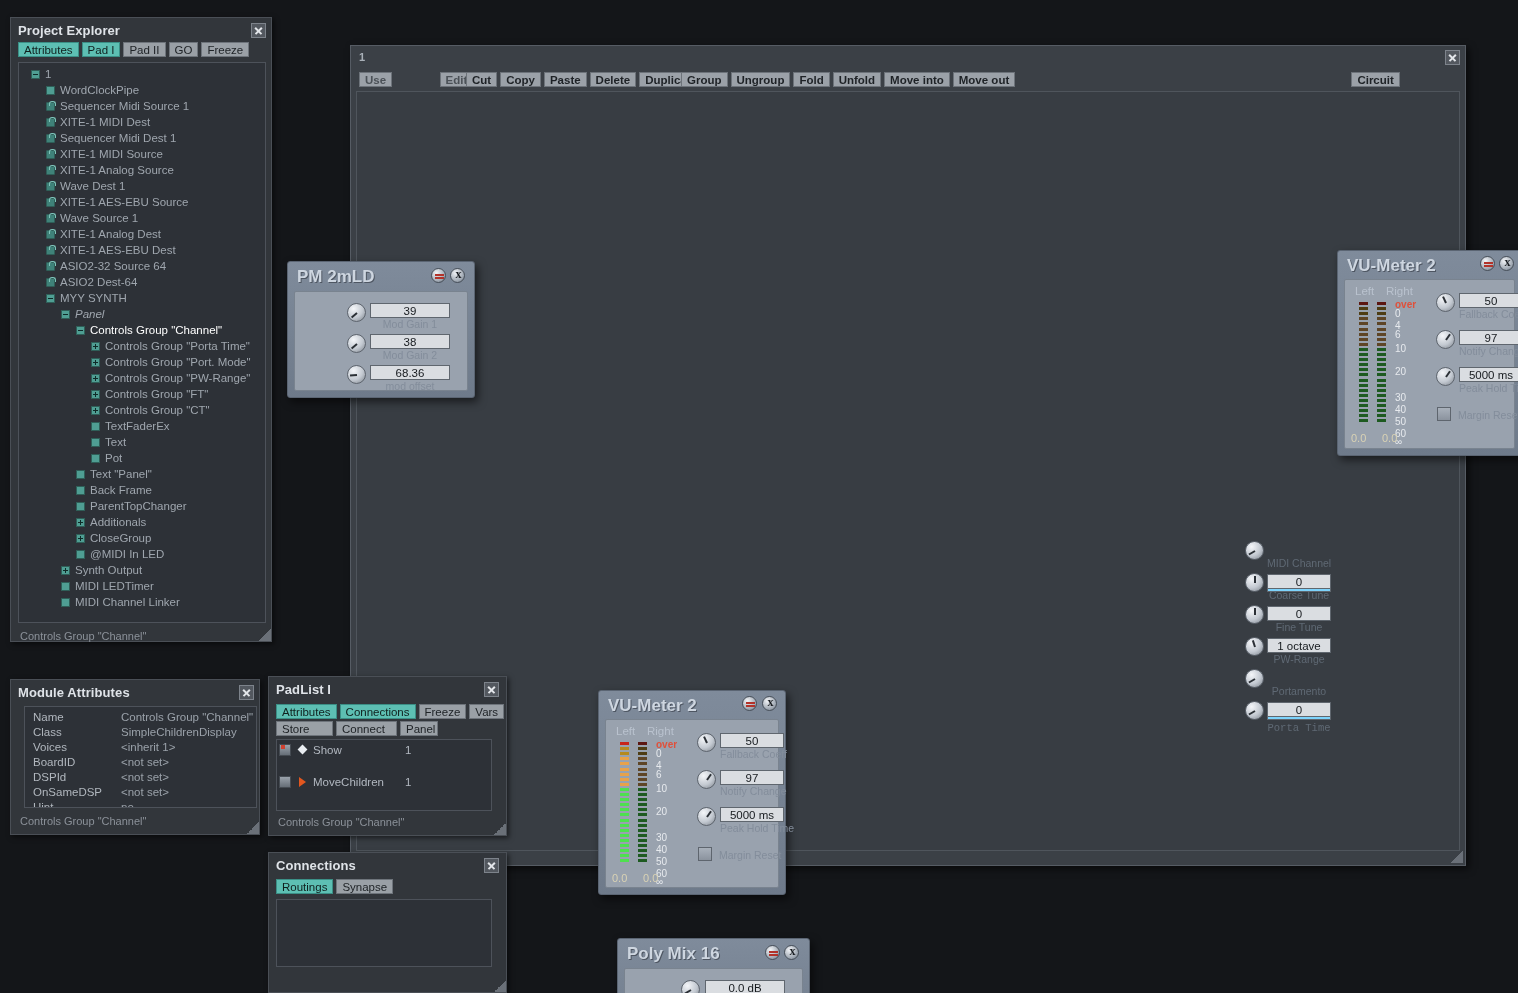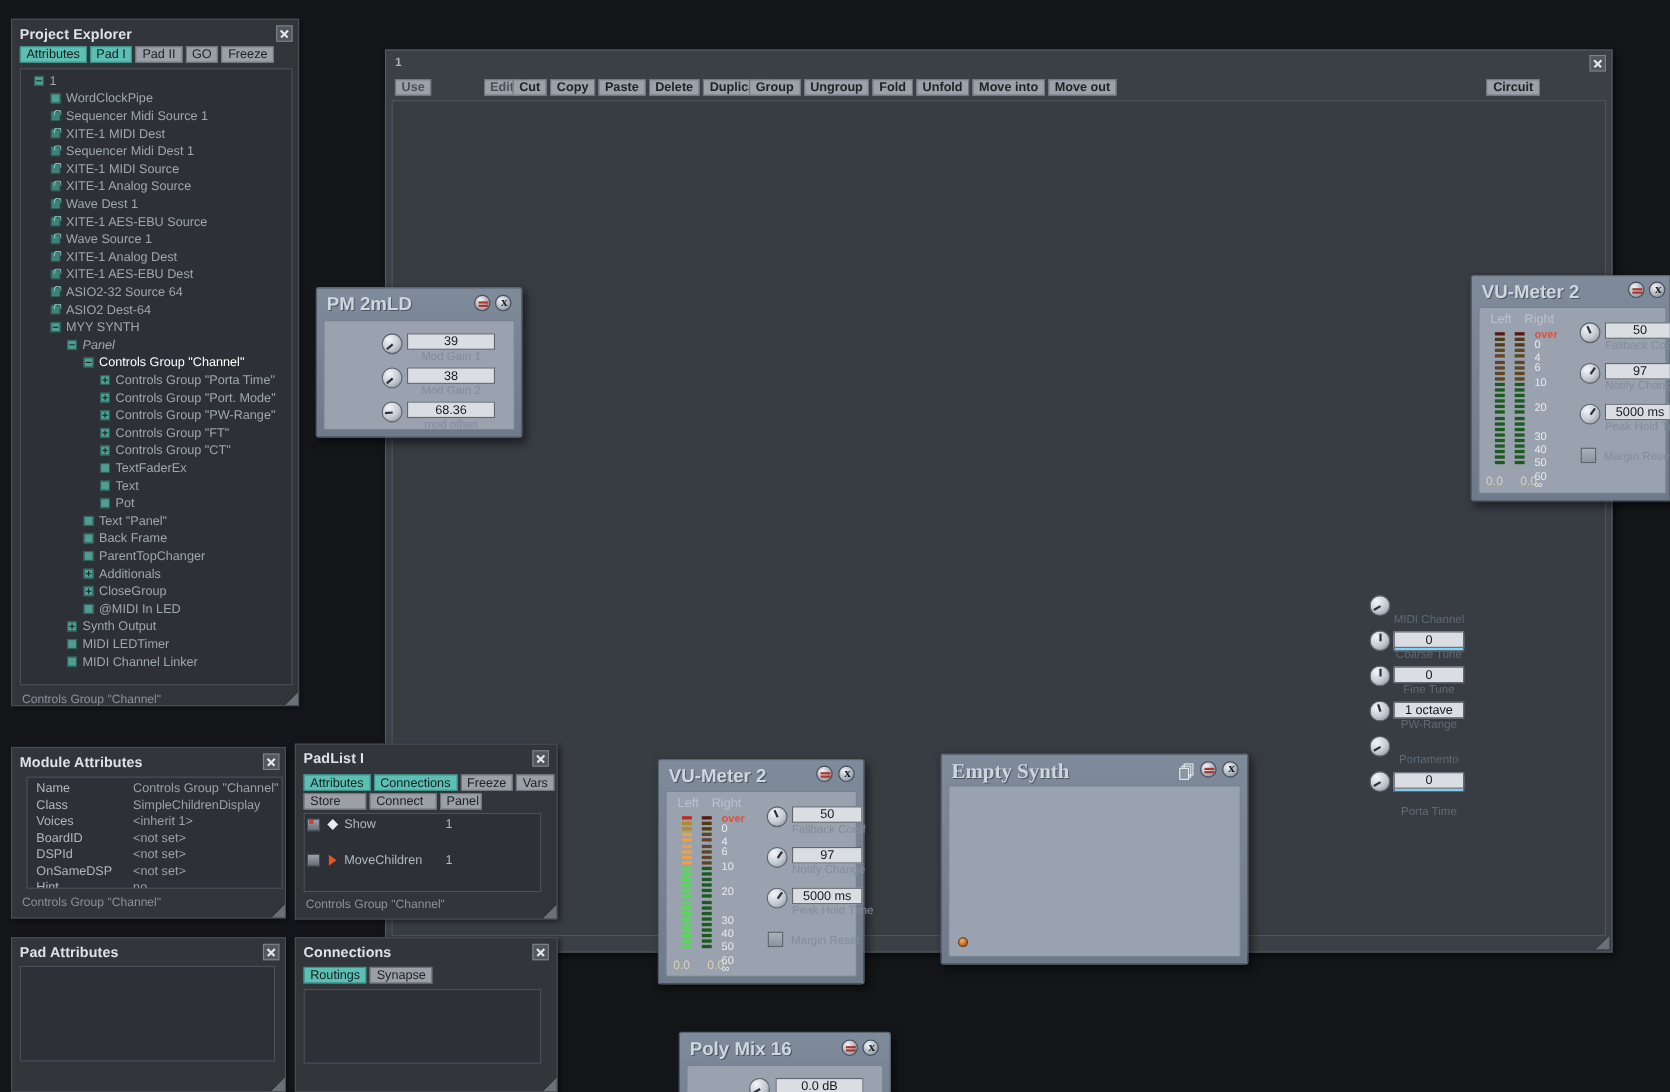--- a/index.html
+++ b/index.html
@@ -307,21 +307,21 @@
       <div class="flabel ghost" style="left: 24px; top: 115px; width: 64px;">PW-Range</div>
       <div class="knob" style="left: 2px; top: 131px;">
         <div class="ptr" style="transform: rotate(-120deg);"></div>
       </div>
       <div class="field tan" style="left: 24px; top: 132px; width: 64px;">Off</div>
       <div class="flabel ghost" style="left: 24px; top: 147px; width: 64px;">Portamento</div>
       <div class="knob" style="left: 2px; top: 163px;">
         <div class="ptr" style="transform: rotate(-120deg);"></div>
       </div>
       <div class="field" style="left: 24px; top: 164px; width: 64px;">0</div>
-      <div class="flabel ghost" style="left: 24px; top: 194px; width: 64px;">Porta Time</div>
+      <div class="flabel ghost" style="left: 24px; top: 184px; width: 64px; font-family: Liberation Mono, monospace;">Porta Time</div>
     </div>
 
   <div class="dockpanel" style="left:10px; top:17px; width:262px; height:625px;">
     <div class="dp-title">Project Explorer</div>
     <div class="closebtn" style="right:5px; top:5px;"></div>
     <div class="tabstrip" style="left:7px; top:24px;">
       <div class="tabbtn on">Attributes</div>
       <div class="tabbtn on">Pad I</div>
       <div class="tabbtn">Pad II</div>
       <div class="tabbtn">GO</div>
@@ -429,26 +429,20 @@
           <span class="padchip" style="top: 18px;"></span>
           <span class="tri" style="top: 19px;"></span>
           <span style="position: absolute; left: 36px; top: 16px;">MoveChildren</span>
           <span style="position: absolute; left: 128px; top: 16px;">1</span>
         </div>
       </div>
     <div class="statusline" style="left:9px; top:139px;">Controls Group "Channel"</div>
     <div class="grip" style="right:0px; bottom:0px;"></div>
   </div>
 
-  <div class="dockpanel" style="left:10px; top:852px; width:250px; height:141px;">
-    <div class="dp-title">Pad Attributes</div>
-    <div class="closebtn" style="right:5px; top:5px;"></div>
-    <div class="listbox" style="left:7px; top:25px; width:232px; height:87px;"></div>
-    <div class="grip" style="right:0px; bottom:0px;"></div>
-  </div>
 
   <div class="dockpanel" style="left:268px; top:852px; width:239px; height:141px;">
     <div class="dp-title">Connections</div>
     <div class="closebtn" style="right:7px; top:5px;"></div>
     <div class="tabstrip" style="left:7px; top:26px;">
       <div class="tabbtn on">Routings</div>
       <div class="tabbtn">Synapse</div>
     </div>
     <div class="listbox" style="left:7px; top:46px; width:216px; height:68px;"></div>
     <div class="grip" style="right:0px; bottom:0px;"></div>
@@ -663,36 +657,20 @@
         <div class="knob" style="left: 91px; top: 87px;">
           <div class="ptr" style="transform: rotate(35deg);"></div>
         </div>
         <div class="field" style="left: 114px; top: 87px; width: 64px;">5000 ms</div>
         <div class="flabel" style="left: 114px; top: 102px; width: 64px;">Peak Hold Time</div>
         <div class="checkbox" style="left: 92px; top: 127px;"></div>
         <div class="flabel" style="left: 113px; top: 129px; text-align: left;">Margin Reset</div>
       </div>
   </div>
 
-  <div class="pwin" style="left:855px; top:685px; width:280px; height:192px;">
-    <div class="ptitle serif">Empty Synth</div>
-    <div class="copyicon" style="right:48px; top:8px;">
-      <i></i>
-        <i></i>
-        <i></i>
-    </div>
-    <div class="wbtn" style="right:28px; top:6px;">
-      <div class="gl a"></div>
-        <div class="gl b"></div>
-    </div>
-    <div class="wbtn x" style="right:8px; top:6px;"></div>
-    <div class="pbody" style="top:28px;">
-      <div class="dot-led" style="left:8px; bottom:8px;"></div>
-    </div>
-  </div>
 
   <div class="pwin" style="left:617px; top:938px; width:193px; height:110px;">
     <div class="ptitle">Poly Mix 16</div>
     <div class="wbtn" style="right:29px; top:6px;">
       <div class="gl a"></div>
         <div class="gl b"></div>
     </div>
     <div class="wbtn x" style="right:10px; top:6px;"></div>
     <div class="pbody" id="pmx-body" style="top:29px;">
         <div class="knob" style="left: 56px; top: 11px;">

